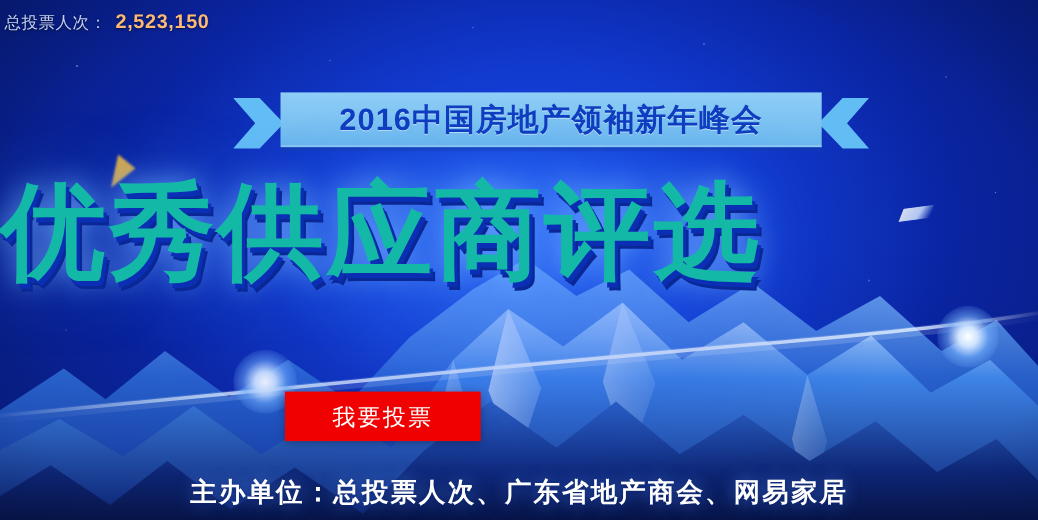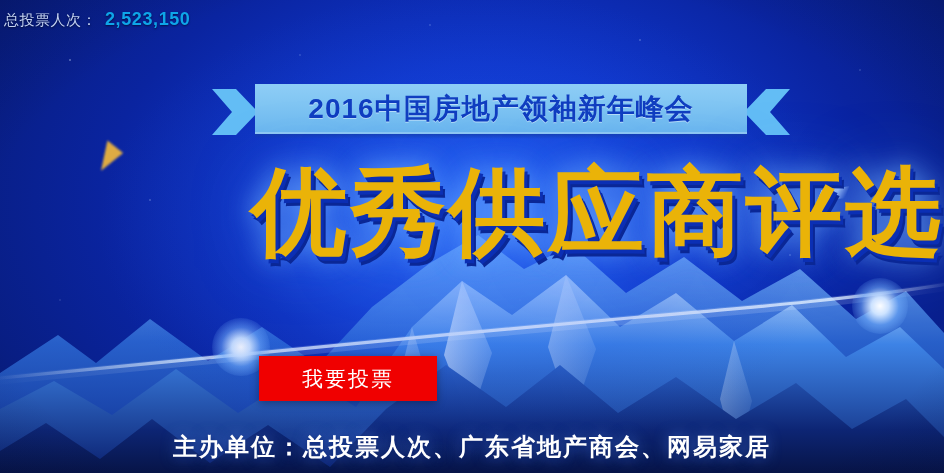--- a/index.html
+++ b/index.html
@@ -109,21 +109,21 @@
   }
   .vote-counter .vc-label {
     font-size: 15px;
     color: #c3d2f2;
     letter-spacing: .5px;
     text-shadow: 0 1px 2px rgba(0,0,0,.55);
   }
   .vote-counter .vc-value {
     font-size: 18px;
     font-weight: bold;
-    color: #0ea5e9;
+    color: #fdba74;
     letter-spacing: .6px;
     text-shadow: 0 1px 2px rgba(0,0,0,.5);
     margin-left: 6px;
   }
 
   
   .ribbon {
     position: absolute;
     left: 212px; top: 84px;
     width: 578px; height: 56px;
@@ -163,25 +163,25 @@
     color: #103ec0;
     letter-spacing: 1px;
     white-space: nowrap;
     text-shadow: 0 1px 0 rgba(255,255,255,.45);
   }
 
   
   .headline {
     position: absolute;
     left: 0; right: 0; top: 164px;
-    text-align: right;
+    text-align: left;
     z-index: 6;
     font-size: 96px;
     font-weight: bold;
-    color: #eab308;
+    color: #14b8a6;
     letter-spacing: 3px;
     line-height: 1;
     white-space: nowrap;
     text-shadow:
        3px 4px 0 #0b2fb4,
        5px 7px 0 #0a2796,
        0 0 26px rgba(120,180,255,.85),
        0 0 60px rgba(60,130,255,.65);
   }
 

